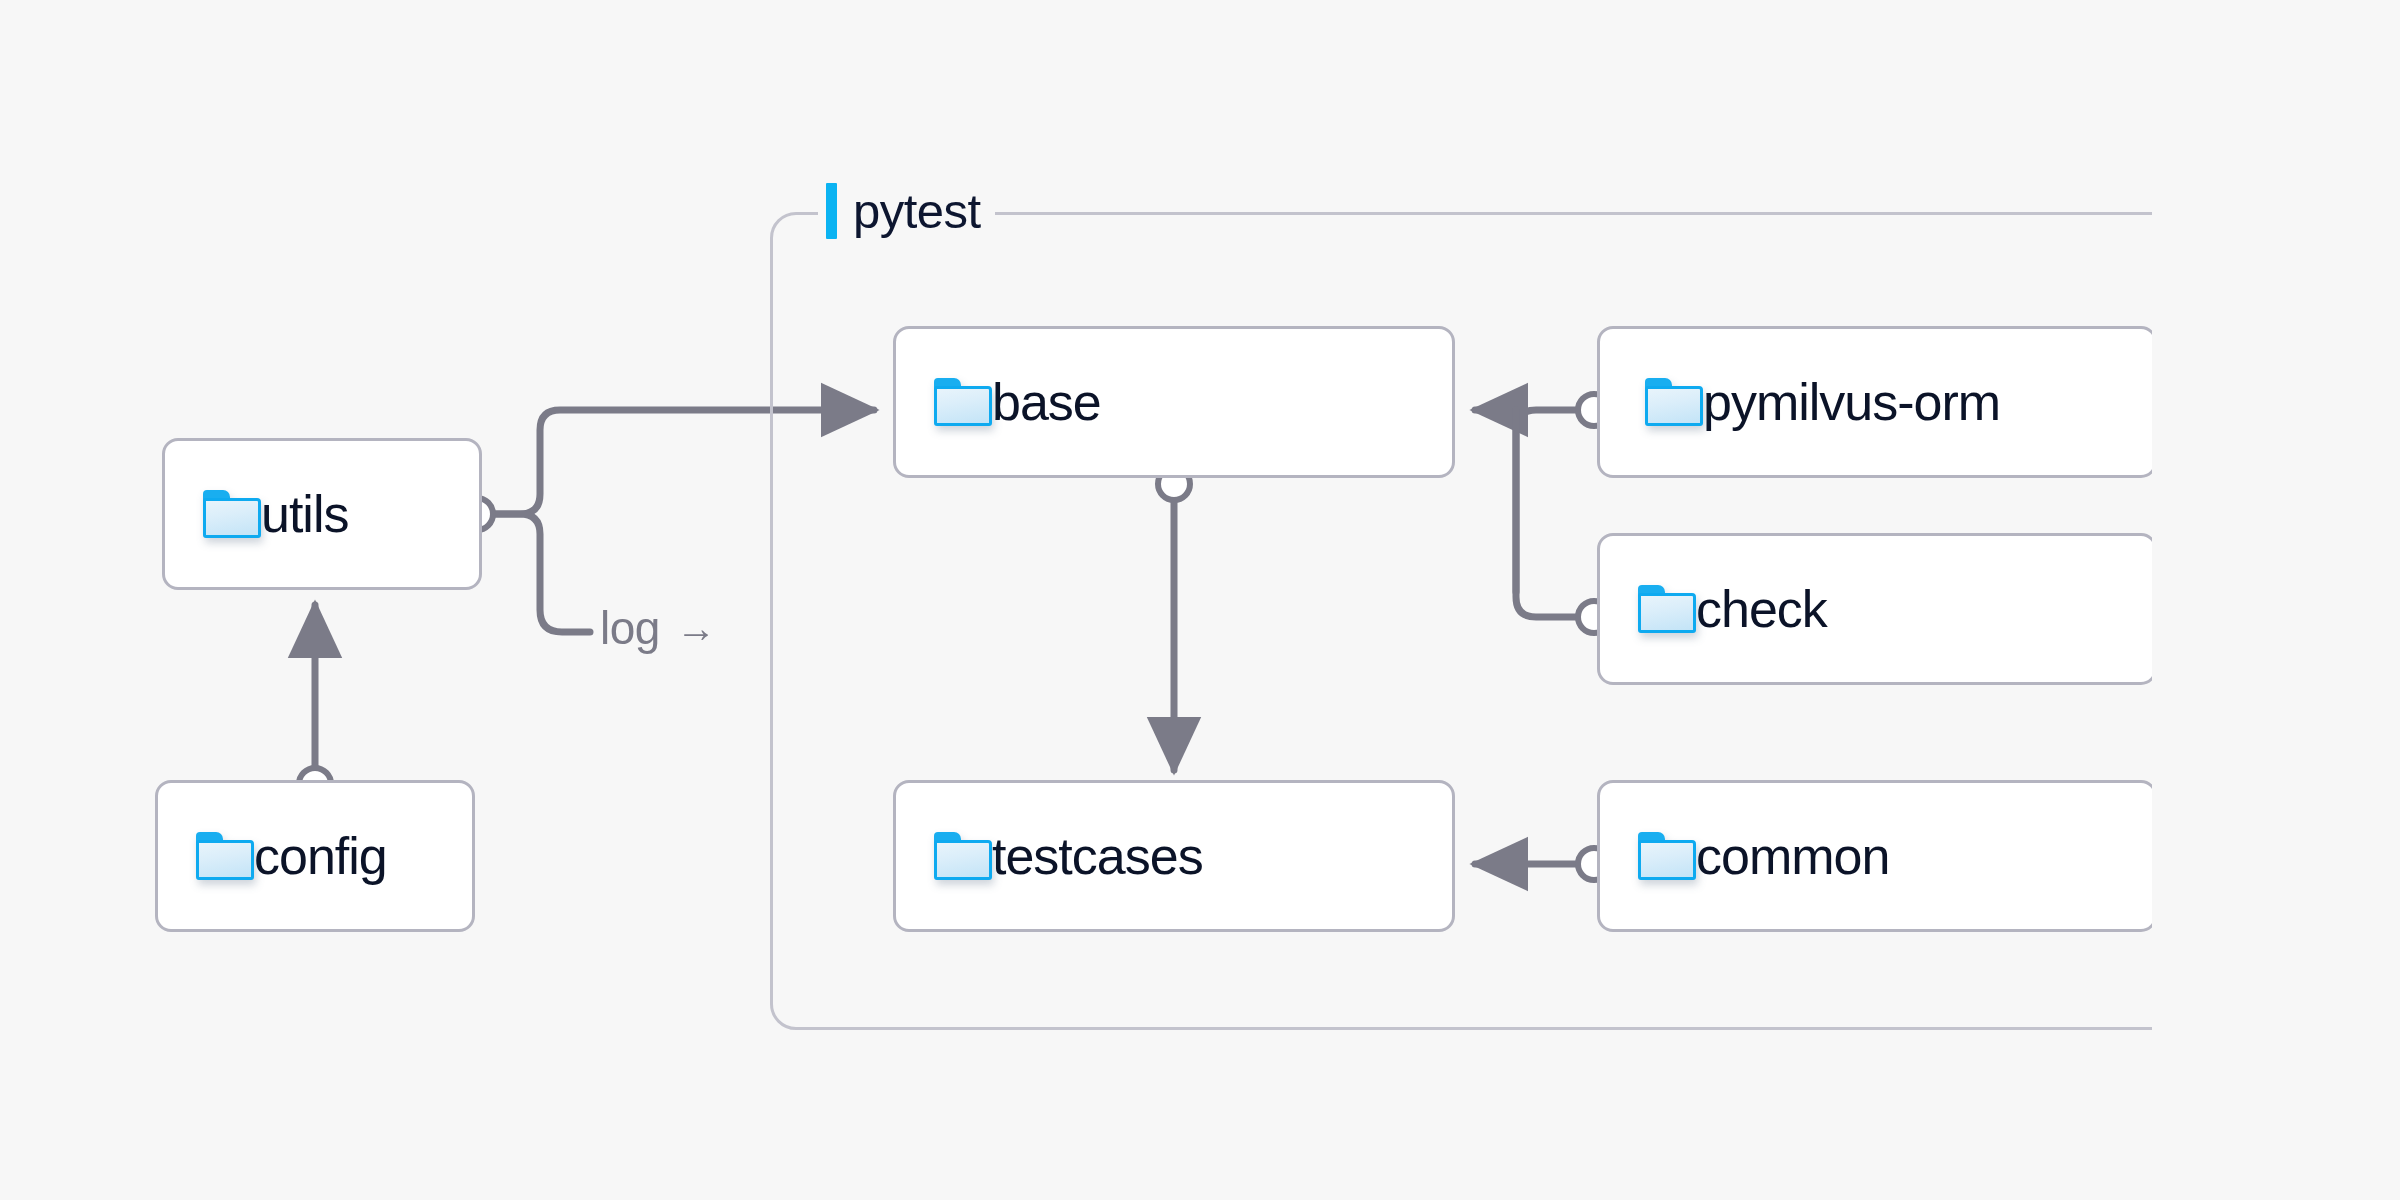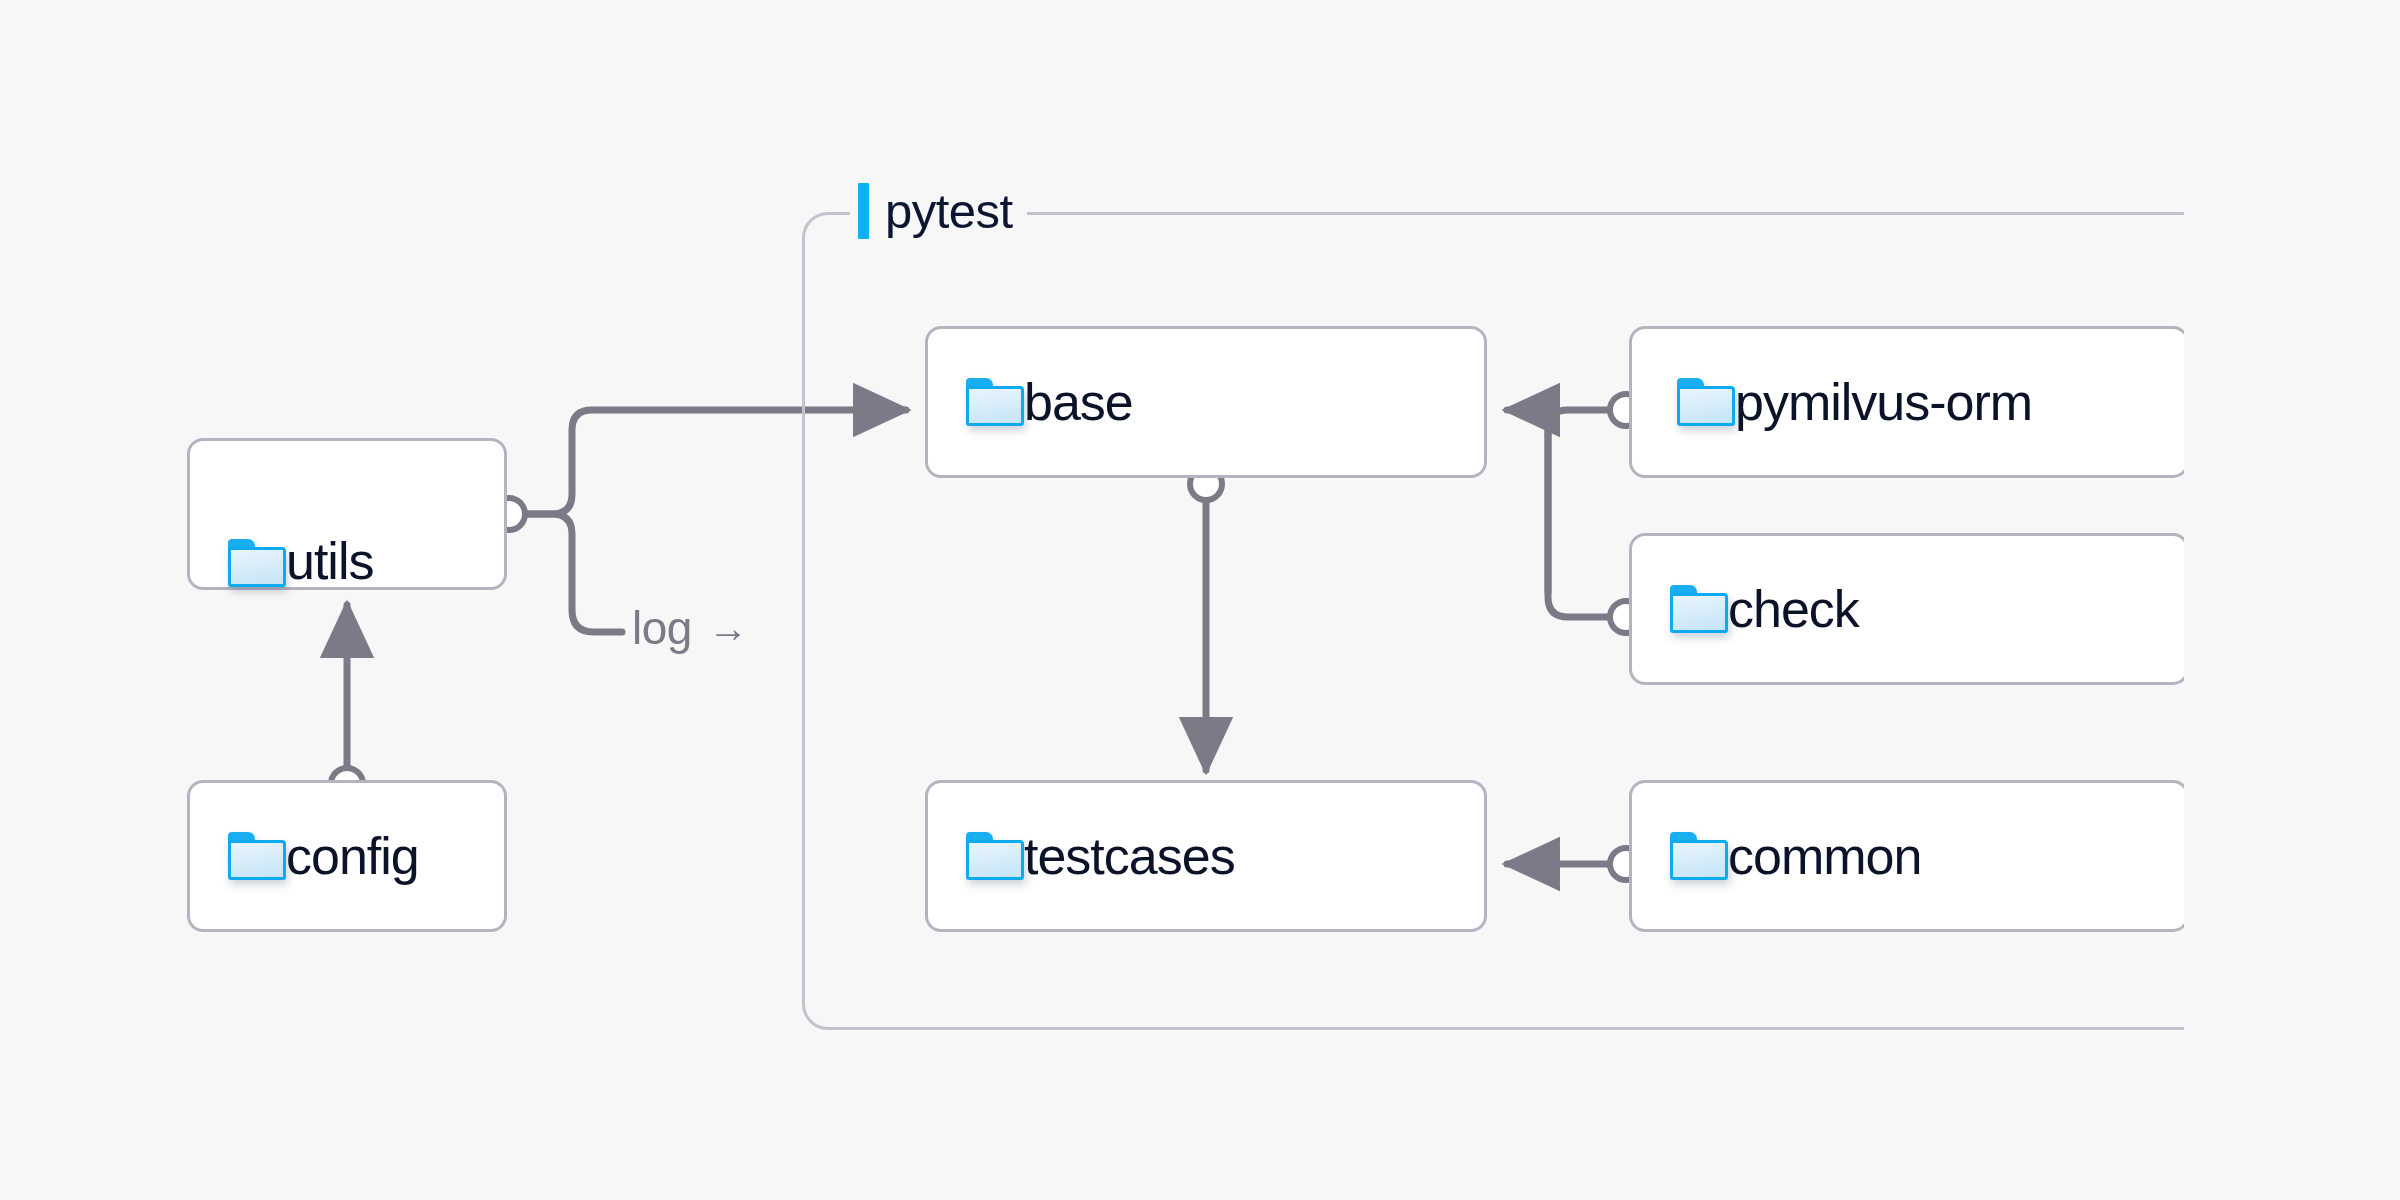--- a/index.html
+++ b/index.html
@@ -7,21 +7,20 @@
     padding: 0;
     background: #f7f7f7;
   }
   #stage {
     position: relative;
     width: 2152px;
     height: 1200px;
     background: #f7f7f7;
     font-family: "Liberation Sans", sans-serif;
     overflow: hidden;
-    margin-left: 32px;
   }
   #wires {
     position: absolute;
     left: 0; top: 0;
     width: 2400px;
     height: 1200px;
     pointer-events: none;
   }
   
   .group-box {
@@ -99,21 +98,21 @@
     left: 0;
     top: 8px;
     width: 58px;
     height: 40px;
     background: linear-gradient(170deg, #e8f4fb 0%, #dbeefa 40%, #c3e4f7 100%);
     border: 3px solid #0eaaf0;
     border-radius: 3px 4px 3px 3px;
     box-sizing: border-box;
   }
   
-  #node-utils     { left: 155px;  top: 438px; width: 320px; height: 152px; align-items: flex-end; }
+  #node-utils     { left: 162px;  top: 438px; width: 320px; height: 152px; }
   #node-config    { left: 155px;  top: 780px; width: 320px; height: 152px; }
   #node-base      { left: 893px;  top: 326px; width: 562px; height: 152px; }
   #node-testcases { left: 893px;  top: 780px; width: 562px; height: 152px; }
   #node-pymilvus  { left: 1597px; top: 326px; width: 560px; height: 152px; padding-left: 45px; }
   #node-check     { left: 1597px; top: 533px; width: 560px; height: 152px; }
   #node-common    { left: 1597px; top: 780px; width: 560px; height: 152px; }
 
   
   .edge-label {
     position: absolute;

